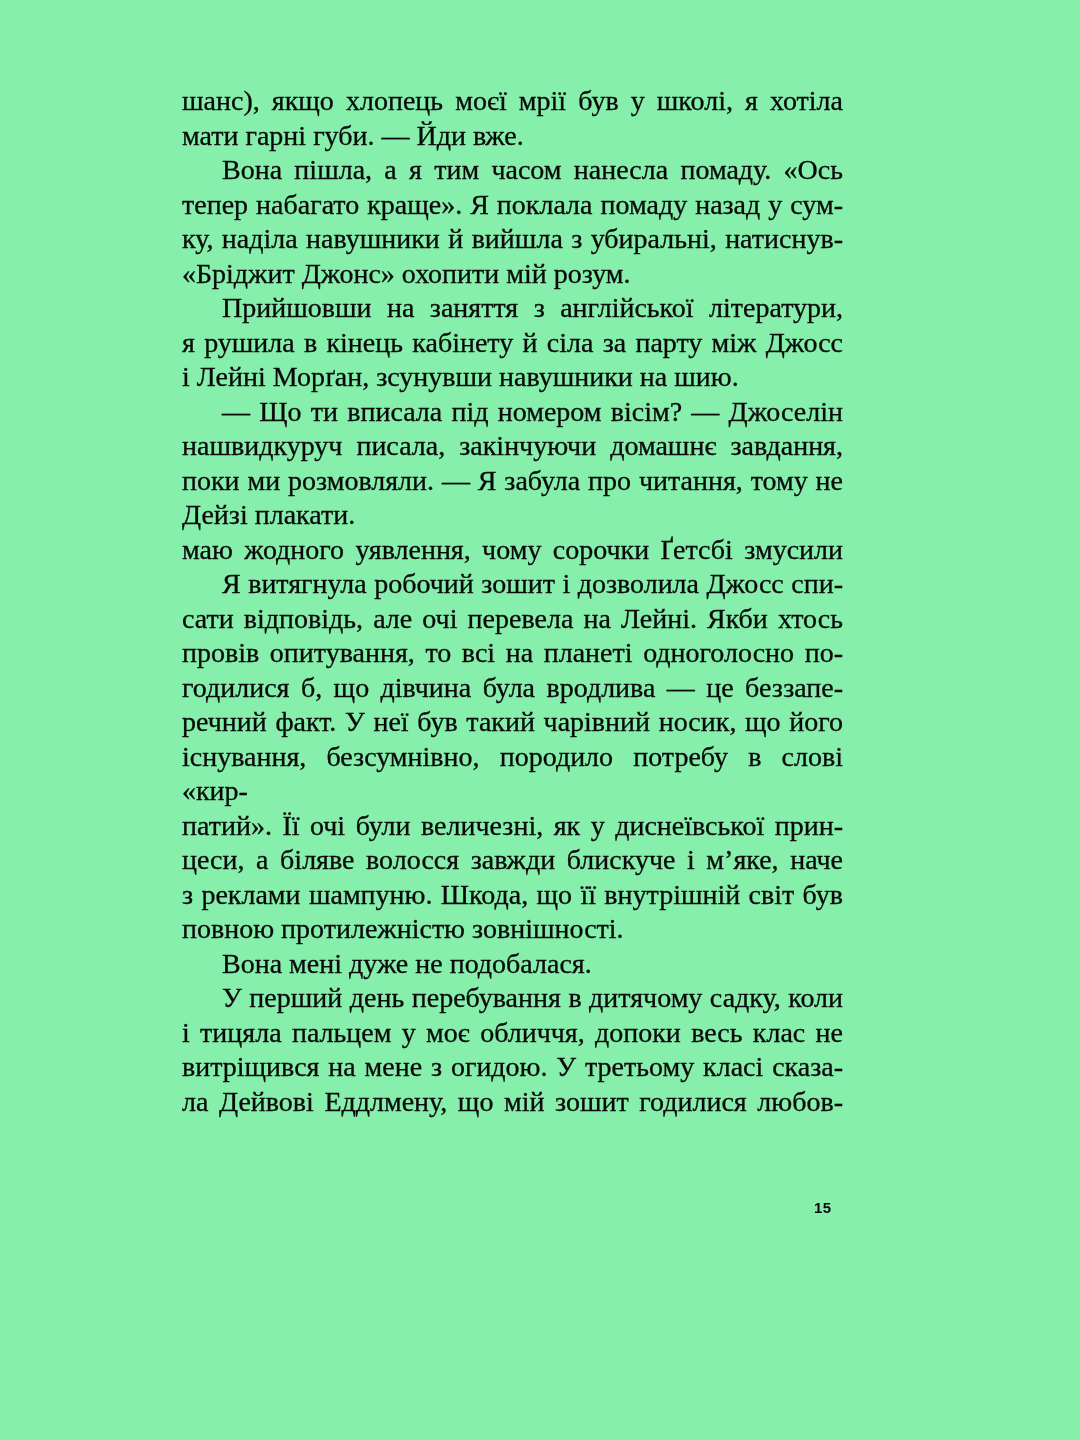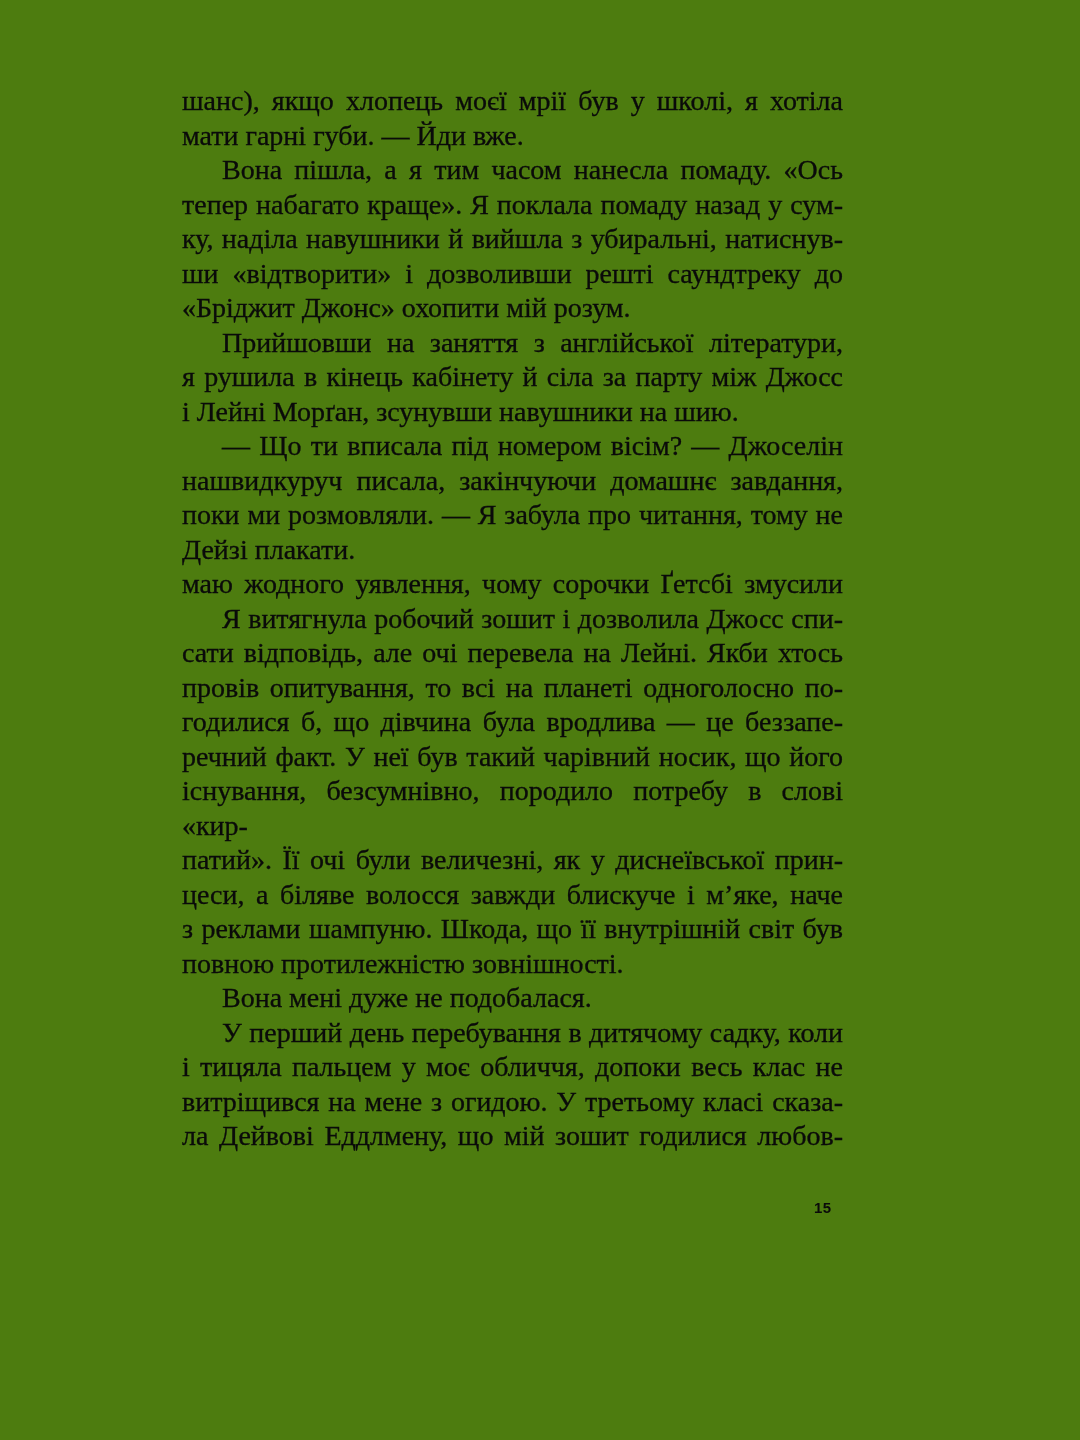--- a/index.html
+++ b/index.html
@@ -10,21 +10,21 @@
     width: 1080px;
     height: 1440px;
     background: #fdfdfd;
     position: relative;
     overflow: hidden;
     font-family: "Liberation Serif", "DejaVu Serif", serif;
   }
   .book-page {
     position: absolute;
     inset: 0;
-    background: #4d7c0f;
+    background: #86efac;
   }
   .page-text {
     position: absolute;
     left: 182px;
     top: 84px;
     width: 661px;
     font-size: 28px;
     line-height: 34.5px;
     color: #0a0a0a;
     -webkit-text-stroke: 0.3px #0a0a0a;
@@ -65,21 +65,20 @@
 <div class="book-page">
   <div class="page-text">
       <div class="paragraph">
         <div class="line">шанс), якщо хлопець моєї мрії був у школі, я хотіла</div>
         <div class="line para-end">мати гарні губи. — Йди вже.</div>
       </div>
       <div class="paragraph indent">
         <div class="line">Вона пішла, а я тим часом нанесла помаду. «Ось</div>
         <div class="line">тепер набагато краще». Я поклала помаду назад у сум-</div>
         <div class="line">ку, наділа навушники й вийшла з убиральні, натиснув-</div>
-        <div class="line">ши «відтворити» і дозволивши решті саундтреку до</div>
         <div class="line para-end">«Бріджит Джонс» охопити мій розум.</div>
       </div>
       <div class="paragraph indent">
         <div class="line">Прийшовши на заняття з англійської літератури,</div>
         <div class="line">я рушила в кінець кабінету й сіла за парту між Джосс</div>
         <div class="line para-end">і Лейні Морґан, зсунувши навушники на шию.</div>
       </div>
       <div class="paragraph indent">
         <div class="line">— Що ти вписала під номером вісім? — Джоселін</div>
         <div class="line">нашвидкуруч писала, закінчуючи домашнє завдання,</div>

